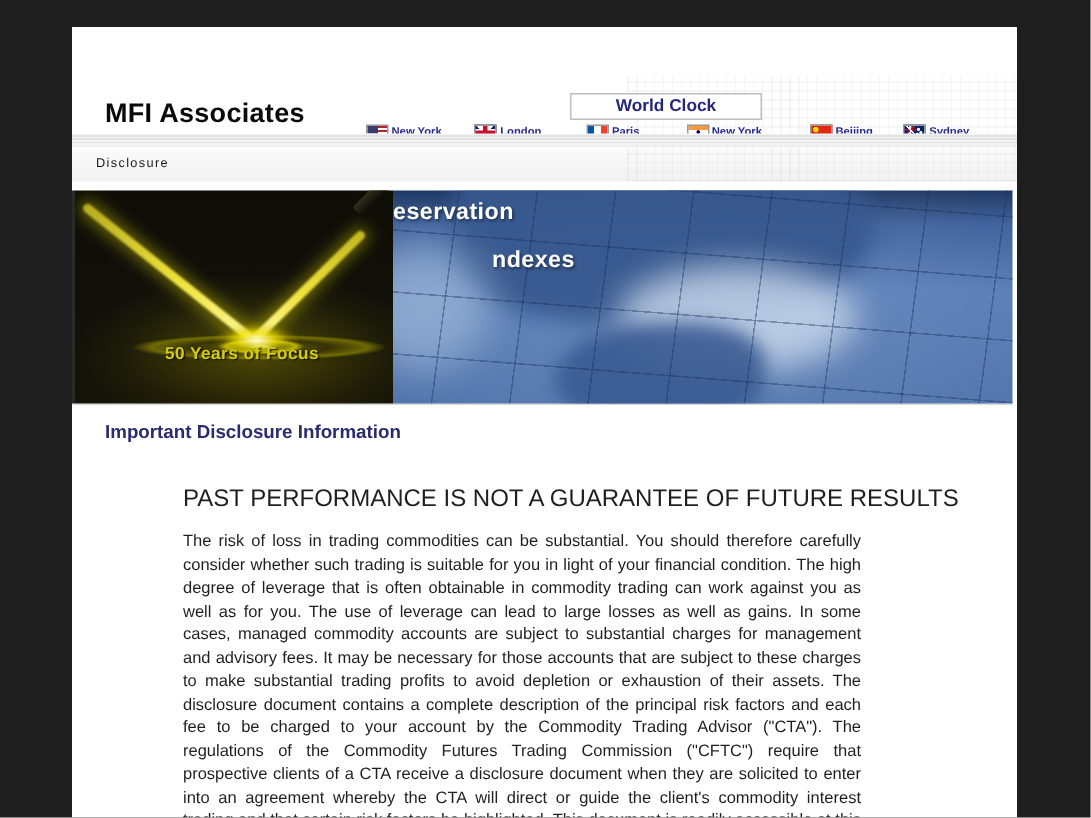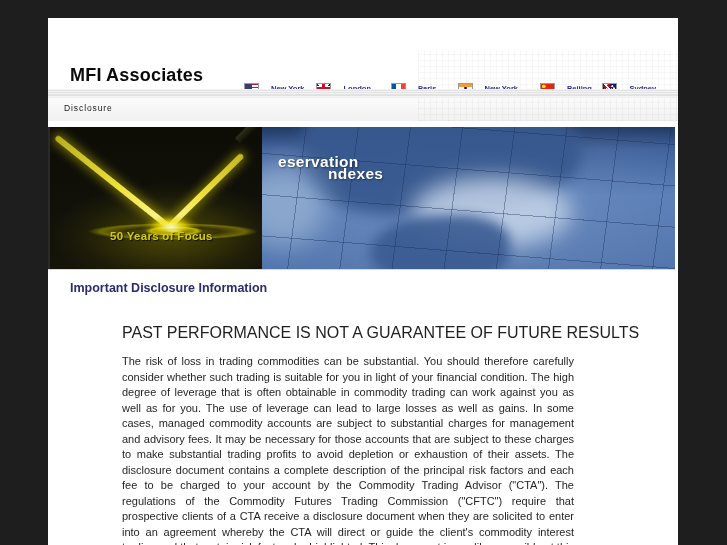--- a/index.html
+++ b/index.html
@@ -21,21 +21,21 @@
     background:
       repeating-linear-gradient(0deg, rgba(0,0,0,0.03) 0 1px, transparent 1px 6px),
       repeating-linear-gradient(90deg, rgba(0,0,0,0.03) 0 1px, transparent 1px 6px);
     pointer-events:none; }
   .site-title { position:absolute; left:22px; top:15px; font-size:18px; font-weight:bold; color:#0a0a0a; letter-spacing:0.2px; }
   .world-clock-box { position:absolute; left:332px; top:12px; width:128px; height:18px;
     background:#ffffff; border:1px solid #bfbfbf; text-align:center;
     font-size:11.5px; font-weight:bold; color:#26267d; line-height:16px; }
   .cities-row { position:absolute; left:196px; top:30px; right:6px; height:16px;
     display:flex; align-items:center; }
-  .city { display:flex; align-items:center; gap:12px; }
+  .city { display:flex; align-items:flex-start; gap:2px; }
   .city-0{width:73px}.city-1{width:75px}.city-2{width:67px}.city-3{width:83px}.city-4{width:63px}.city-5{width:70px}
   .city-label { font-size:7.5px; font-weight:bold; color:#2b2b8f; white-space:nowrap; }
   .flag { width:15px; height:10px; display:inline-block; flex:0 0 auto; border:1px solid #9a9a9a; }
   .flag-us { background:
       linear-gradient(#3c3b6e,#3c3b6e) 0 0/7px 5px no-repeat,
       repeating-linear-gradient(180deg,#b22234 0 1.4px,#ffffff 1.4px 2.8px); }
   .flag-uk { background:
       linear-gradient(#c8102e,#c8102e) 50% 0/3px 100% no-repeat,
       linear-gradient(#c8102e,#c8102e) 0 50%/100% 3px no-repeat,
       linear-gradient(#ffffff,#ffffff) 50% 0/6px 100% no-repeat,
@@ -110,37 +110,38 @@
     border-radius:50%; filter:blur(11px); opacity:0.85; }
   .cloud-left { left:-25px; top:35px; width:90px; height:85px; background:#a9c1dd;
     border-radius:50%; filter:blur(13px); opacity:0.6; }
   .globe-grid { position:absolute; inset:-12px; pointer-events:none;
     background:
       repeating-linear-gradient(93deg, transparent 0 51px, rgba(24,44,88,0.38) 51px 52px),
       repeating-linear-gradient(3deg, transparent 0 40px, rgba(24,44,88,0.38) 40px 41px);
     transform:skewX(-3deg) rotate(1.5deg); }
   .slide-text { position:absolute; color:#ffffff; font-weight:bold; font-size:15.5px;
     text-shadow:1px 1px 2px rgba(0,0,0,0.45); letter-spacing:0.3px; }
-  .slide-text-1 { left:16px; top:6px;margin-top:20px; }
+  .slide-text-1 { left:0; top:6px; }
   .slide-text-2 { left:66px; top:38px; }
 
   
   .content-heading { position:absolute; left:22px; top:263px; font-size:12.5px; font-weight:bold; color:#2b2b70; }
   .content-notice { position:absolute; left:74px; top:306px; font-size:16px; color:#1f1f1f; }
   .content-paragraph { position:absolute; left:74px; top:336px; width:452px;
     font-size:11px; line-height:15.5px; color:#1f1f1f; text-align:justify; }
 </style>
 </head>
 <body>
 
 <div class="page">
 
   <div class="header">
     <div class="header-texture"></div>
     <div class="site-title">MFI Associates</div>
+    <div class="world-clock-box">World Clock</div>
     <div class="cities-row">
       <div class="city city-0">
         <span class="flag flag-us"></span>
         <span class="city-label">New York</span>
       </div>
       <div class="city city-1">
         <span class="flag flag-uk"></span>
         <span class="city-label">London</span>
       </div>
       <div class="city city-2">

